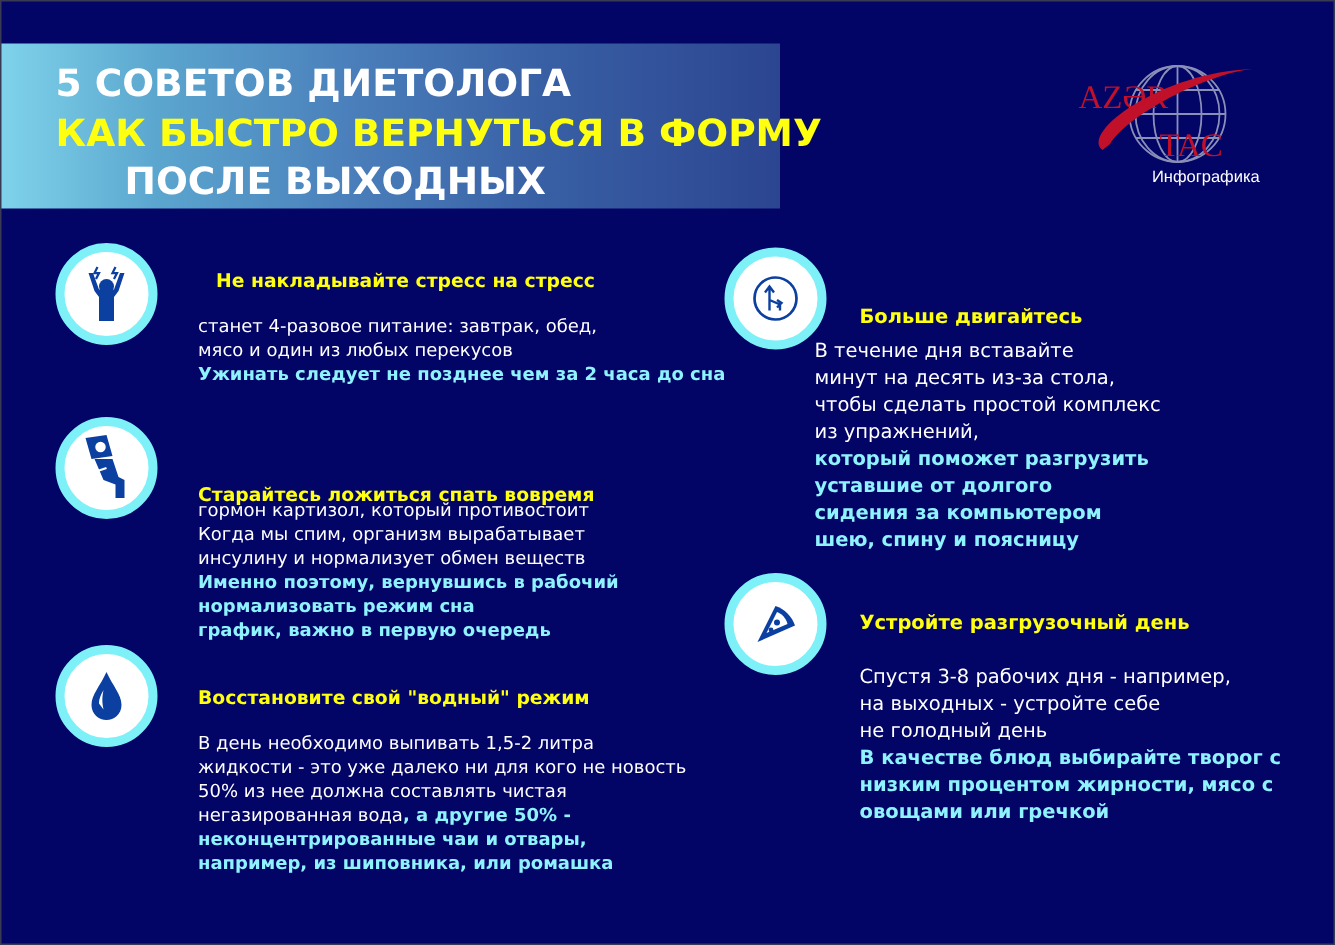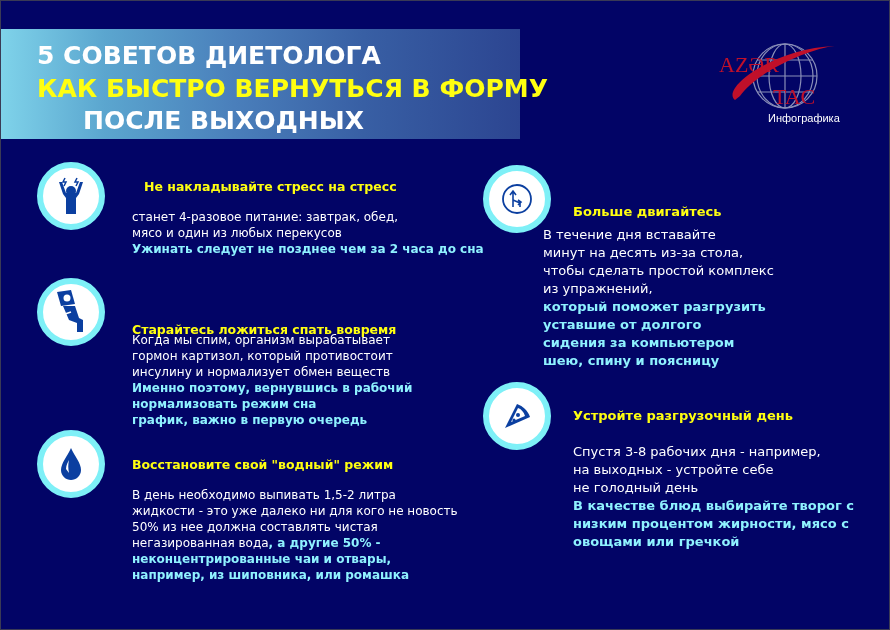--- a/index.html
+++ b/index.html
@@ -82,22 +82,22 @@
 <div class="icon-circle" style="left:37px;top:278px;">
   <svg width="36" height="44" viewBox="0 0 36 44">
     <path d="M4 2 L18 0 L22 14 L8 16 Z" fill="#0b3fa0"></path>
     <circle cx="14" cy="8" r="3.5" fill="#ffffff"></circle>
     <path d="M10 16 L22 16 L26 28 L30 30 L30 42 L24 42 L24 33 L16 30 Z" fill="#0b3fa0"></path>
     <path d="M12 24 L18 22" stroke="#ffffff" stroke-width="1.5"></path>
   </svg>
 </div>
 <div class="tip-title" style="left:132px;top:302px;margin-top:20px;">Старайтесь ложиться спать вовремя</div>
 <div class="tip-body" style="left:132px;top:332px;">
+  <span class="line-row">гормон картизол, который противостоит</span>
   <span class="line-row">Когда мы спим, организм вырабатывает</span>
-  <span class="line-row">гормон картизол, который противостоит</span>
   <span class="line-row">инсулину и нормализует обмен веществ</span>
   <span class="line-row hl">Именно поэтому, вернувшись в рабочий</span>
   <span class="line-row hl">нормализовать режим сна</span>
   <span class="line-row hl">график, важно в первую очередь</span>
 </div>
 
 <div class="icon-circle" style="left:37px;top:430px;">
   <svg width="24" height="34" viewBox="0 0 24 34">
     <path d="M12 1 C 8 10, 2 16, 2 23 C 2 29, 7 33, 12 33 C 17 33, 22 29, 22 23 C 22 16, 16 10, 12 1 Z" fill="#0b3fa0"></path>
     <path d="M7 22 C 7 18, 9 15, 10 13 C 9 18, 9 21, 10 26 Z" fill="#ffffff"></path>

